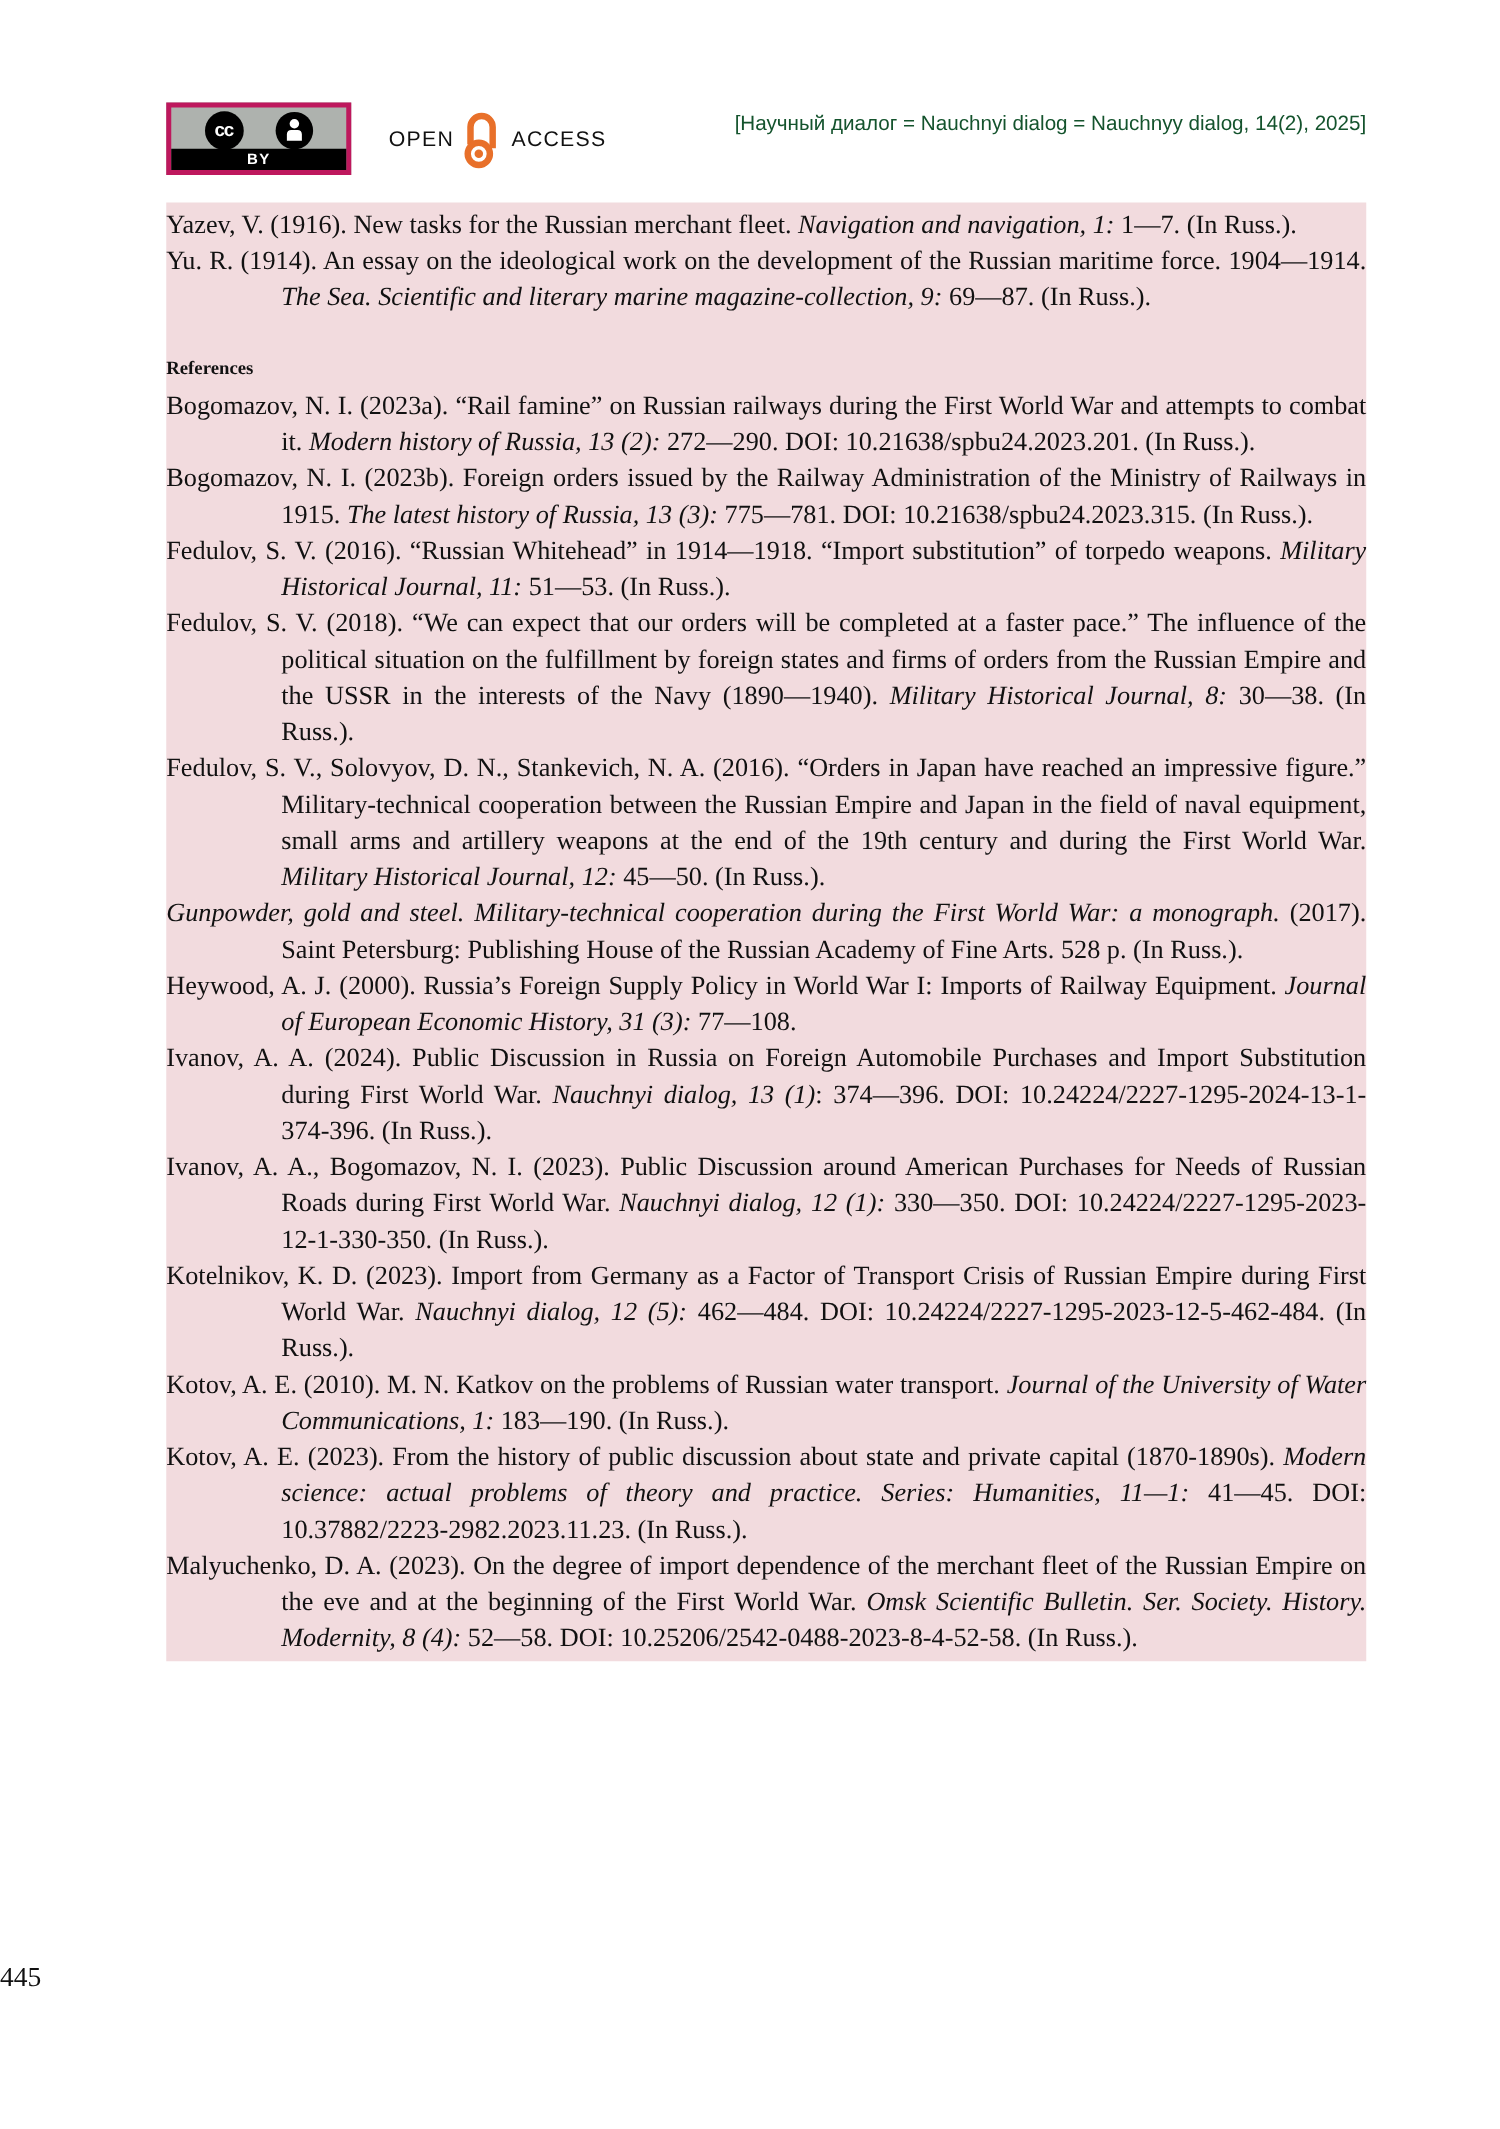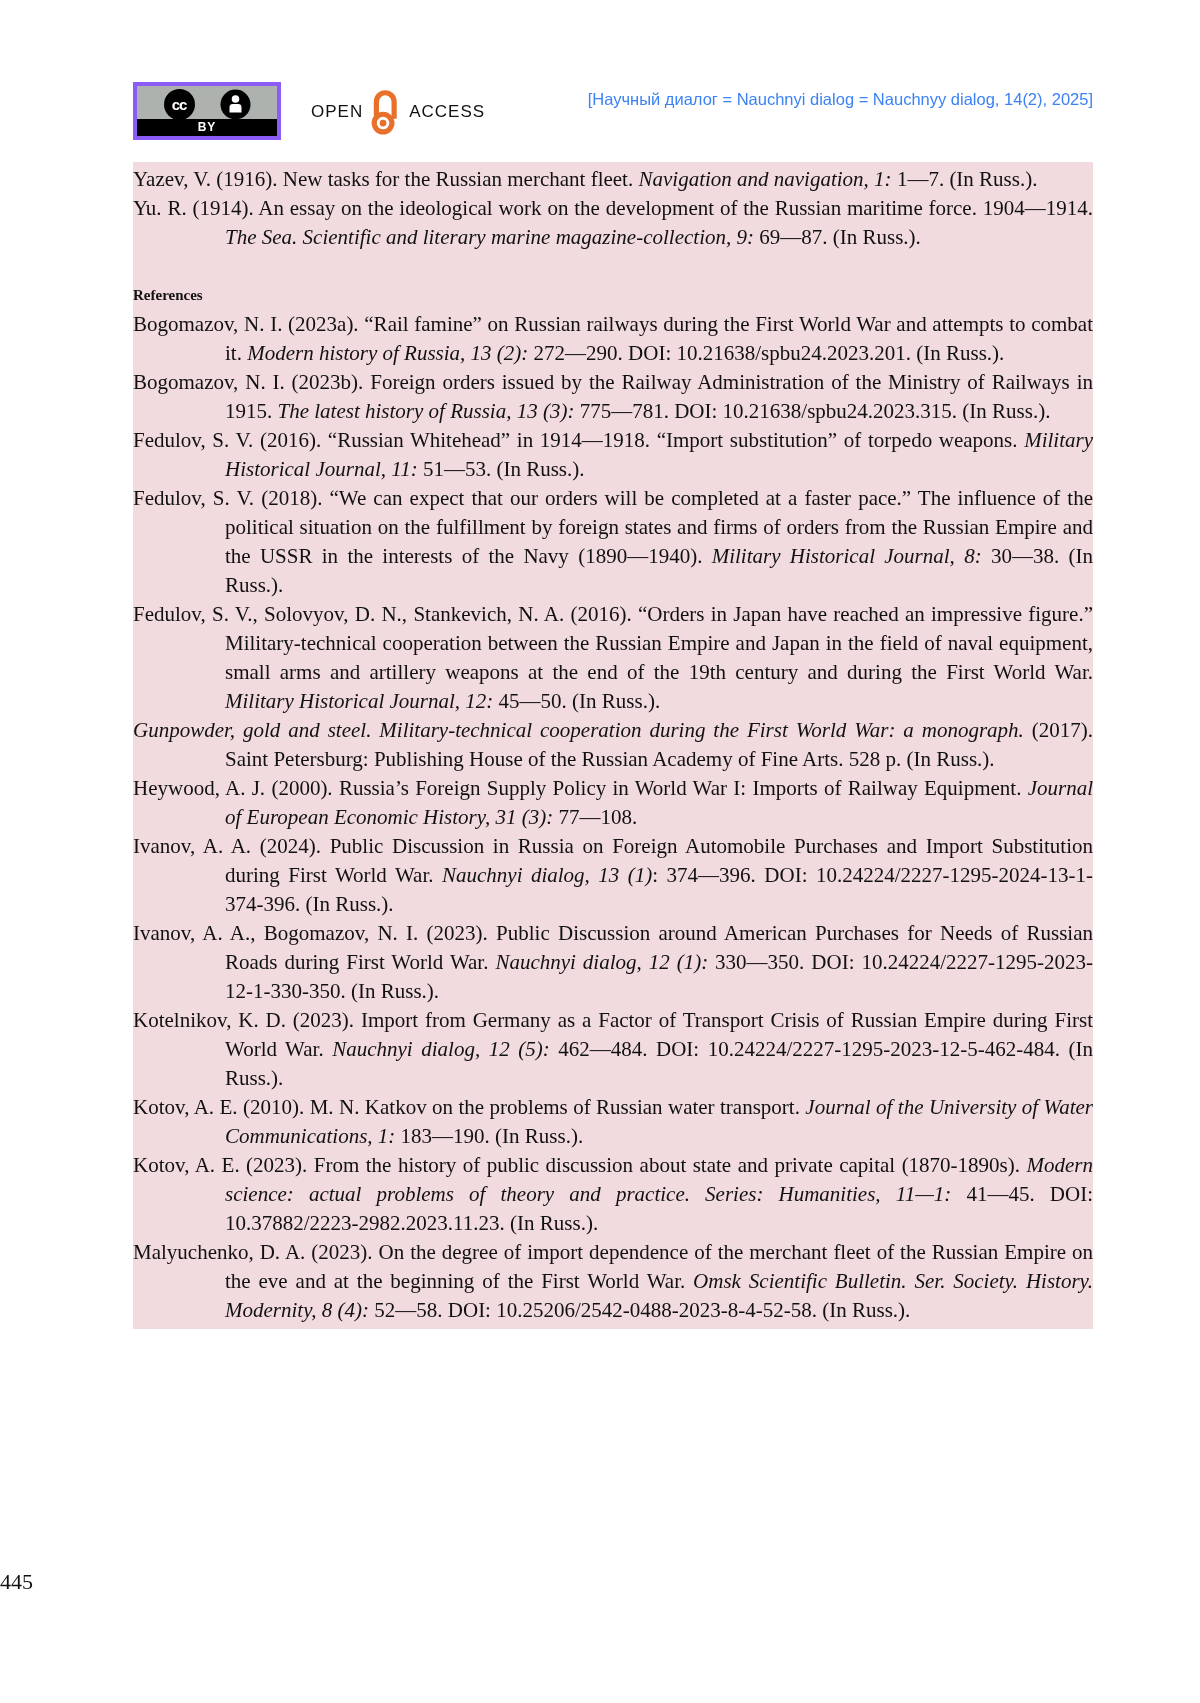--- a/index.html
+++ b/index.html
@@ -25,21 +25,21 @@
     width: 960px;
     height: 66px;
   }
   .cc-badge {
     position: absolute;
     left: 0;
     top: 2px;
     width: 148px;
     height: 58px;
     box-sizing: border-box;
-    border: 4px solid #8b5cf6;
+    border: 4px solid #be185d;
     background: #aeb2ae;
   }
   .cc-badge-top {
     height: 36px;
     display: flex;
     align-items: center;
     justify-content: space-around;
     padding: 0 14px;
   }
   .cc-circle {
@@ -89,21 +89,21 @@
   .oa-stroke { stroke: var(--accent, #E8702A); fill: none; }
   .oa-fill   { fill: var(--accent, #E8702A); }
   .journal-info {
     position: absolute;
     right: 0;
     top: 8px;
     text-align: right;
     font-family: "Liberation Sans", sans-serif;
     font-size: 16.5px;
     line-height: 23px;
-    color: #3b82f6;
+    color: #14532d;
     white-space: nowrap;
   }
 
   
   .refs-block {
     position: absolute;
     left: 133px;
     top: 162px;
     width: 960px;
     background: var(--highlight, #F2DBDE);

